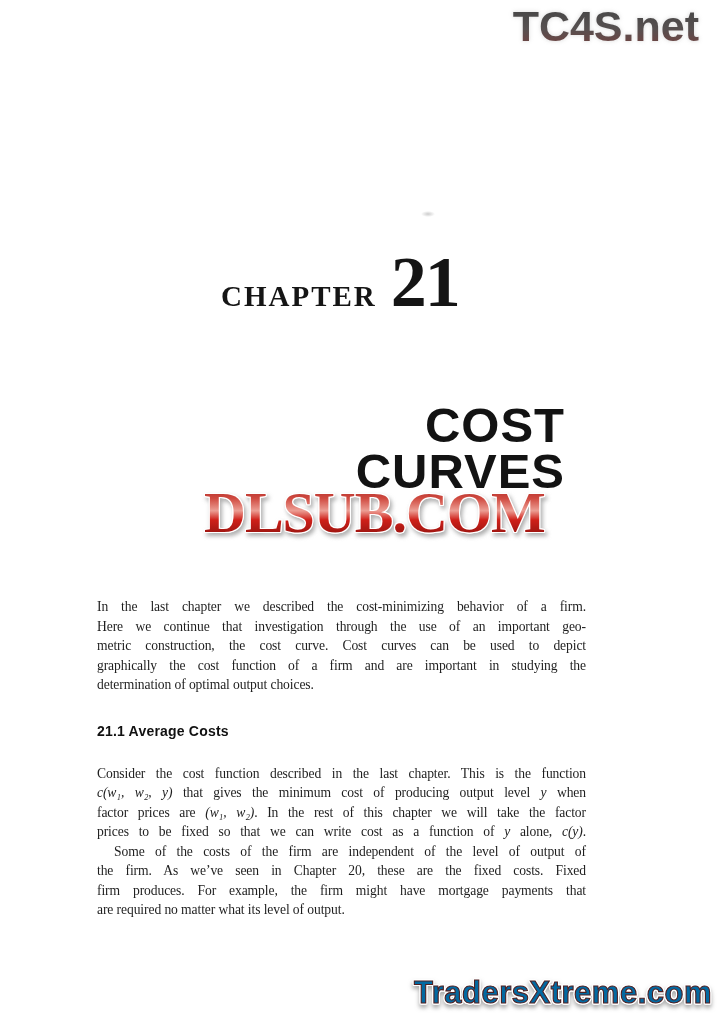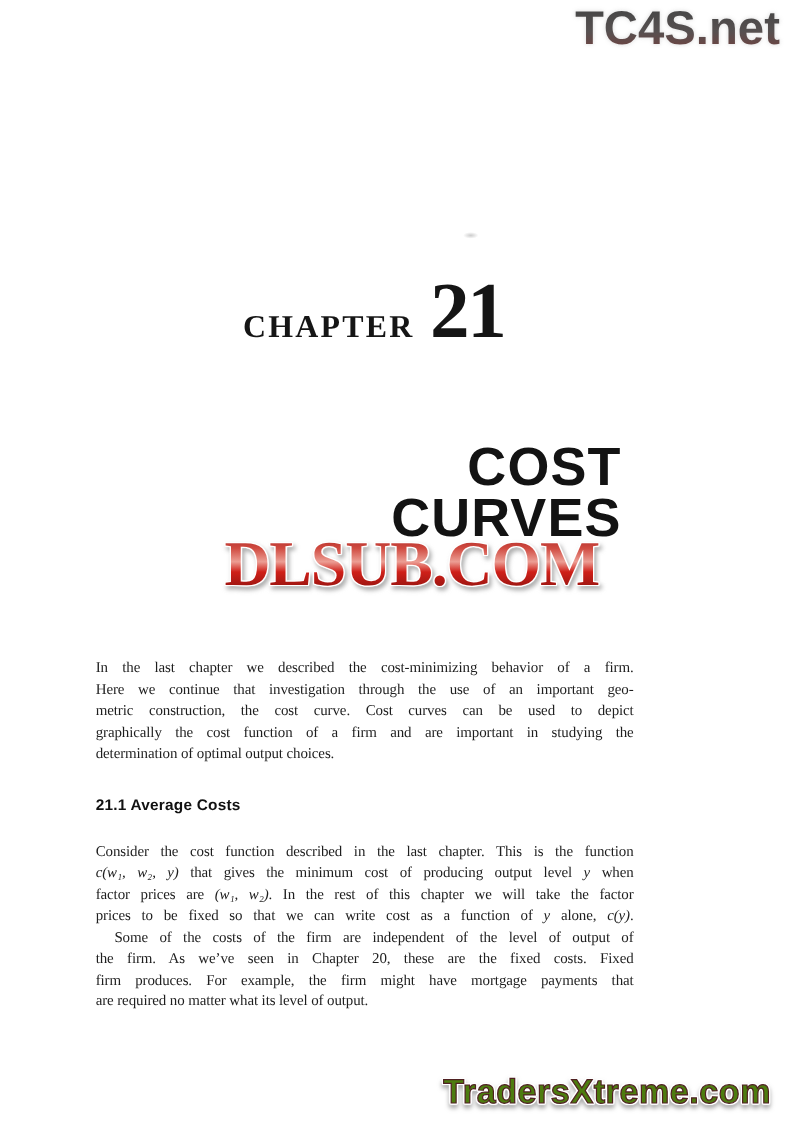--- a/index.html
+++ b/index.html
@@ -9,21 +9,21 @@
     height: 1024px;
     background: #ffffff;
     overflow: hidden;
     font-family: "Liberation Serif", "DejaVu Serif", serif;
   }
 
   
   .tc4s {
     position: absolute;
     top: 5px;
-    right: 8px;
+    right: 18px;
     font-family: "Liberation Sans", "DejaVu Sans", sans-serif;
     font-weight: bold;
     font-size: 43px;
     line-height: 1;
     letter-spacing: 0px;
     background: linear-gradient(180deg, #474747 10%, #565050 55%, #6f4442 92%);
     -webkit-background-clip: text;
     background-clip: text;
     color: transparent;
     filter: drop-shadow(0 0 1px rgba(235,235,235,0.9)) drop-shadow(0 0 2px rgba(215,215,215,0.7));
@@ -94,21 +94,21 @@
     background-clip: text;
     color: transparent;
     filter: drop-shadow(1px 0 0 #ffffff) drop-shadow(-1px 0 0 #ffffff)
             drop-shadow(0 1px 0 #ffffff) drop-shadow(0 -1px 0 #ffffff)
             drop-shadow(2px 3px 2px rgba(130,130,130,0.65));
   }
 
   
   .bodytext {
     position: absolute;
-    left: 87px;
+    left: 97px;
     top: 597px;
     width: 489px;
     font-size: 13.6px;
     line-height: 19.5px;
     color: #1e1e1e;
     letter-spacing: -0.1px;
   }
   .para { margin: 0; }
   .tline { min-height: 19.5px; }
   .tline.just { text-align: justify; text-align-last: justify; }
@@ -123,27 +123,27 @@
     line-height: 20px;
     color: #111111;
     letter-spacing: 0.2px;
     margin: 26px 0 23px 0;
   }
 
   
   .traders {
     position: absolute;
     top: 977px;
-    right: 16px;
+    right: 5px;
     font-family: "Liberation Sans", "DejaVu Sans", sans-serif;
     font-weight: bold;
     font-size: 31px;
     line-height: 1;
     letter-spacing: 0.5px;
-    color: #4d7c0f;
+    color: #0369a1;
     -webkit-text-stroke: 1.1px #4f2022;
     filter: drop-shadow(1px 0 0 #ffffff) drop-shadow(-1px 0 0 #ffffff)
             drop-shadow(0 1px 0 #ffffff) drop-shadow(0 -1px 0 #ffffff)
             drop-shadow(0 3px 2px rgba(150,150,150,0.8));
   }
 </style>
 </head>
 <body>
 
 <div class="page">

